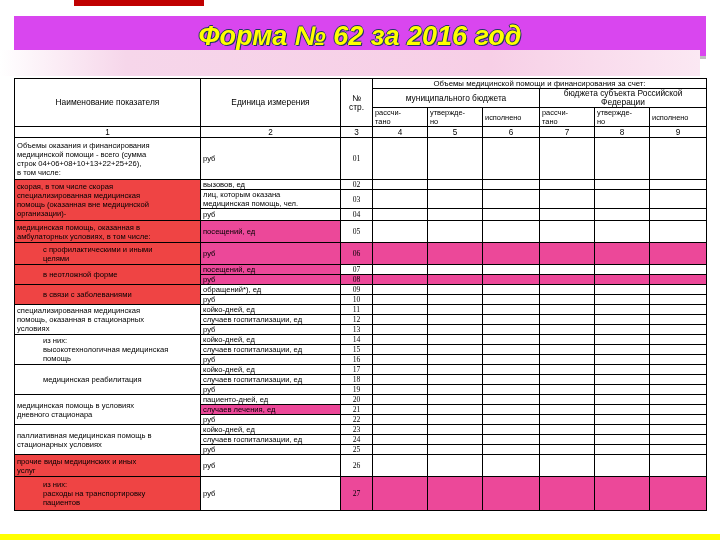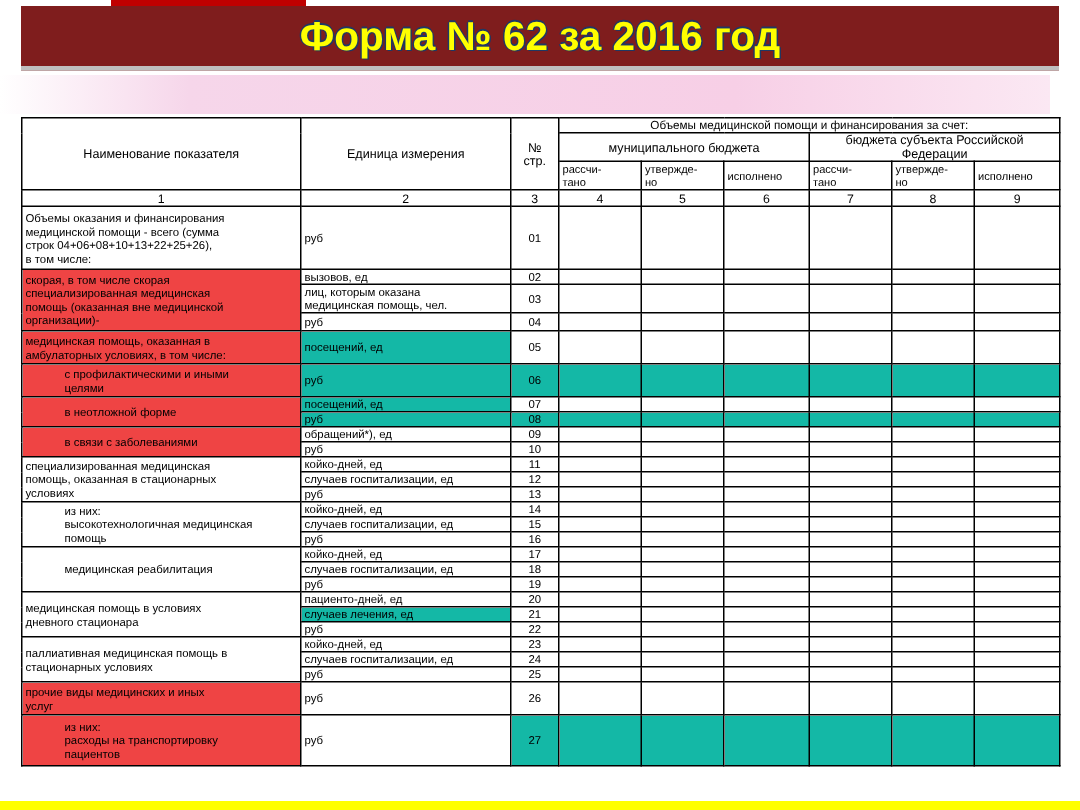--- a/index.html
+++ b/index.html
@@ -19,27 +19,28 @@
   .red-strip {
     position: absolute;
     left: 74px; top: 0px;
     width: 130px; height: 6px;
     background: #c00000;
   }
 
   
   .title-banner {
     position: absolute;
-    left: 14px; top: 4px;
+    left: 14px; top: 16px;
     width: 692px; height: 40px;
-    background: #7f1d1d;
+    background: #d946ef;
     border-bottom: 3px solid #bfbfbf;
     display: flex;
     align-items: center;
     justify-content: center;
+    font-style: italic;
   }
   .title-text {
     color: #ffff00;
     font-size: 27px;
     font-weight: bold;
     letter-spacing: 0px;
     text-shadow: 1px 1px 0 #1f3864, -1px 0px 0 #1f3864, 0px -1px 0 #1f3864;
     white-space: nowrap;
   }
 
@@ -88,25 +89,25 @@
     line-height: 9px;
     overflow: hidden;
   }
   .hdr-top { text-align: center; font-size: 7.8px; }
   .hdr-main { text-align: center; font-size: 8.4px; }
   .hdr-sub { text-align: left; font-size: 7.4px; }
   .numrow td { text-align: center; font-size: 8.2px; height: 10px; }
 
   .c-name   { width: 186px; text-align: left; }
   .c-unit   { width: 140px; text-align: left; }
-  .c-str    { width: 32px;  text-align: center; }
+  .c-str    { width: 32px;  text-align: center; font-family: Liberation Serif, serif; }
   .c-data   { width: 55px; }
   .c-data6  { width: 57px; }
 
-  .hl { background: #14b8a6; }
+  .hl { background: #ec4899; }
   .nm-hl { background: #ef4444; }
   .ind2 { padding-left: 26px; display: inline-block; }
   .tight { line-height: 8.6px; }
 </style>
 </head>
 <body>
 
 <div id="page">
 
   <div class="red-strip"></div>

